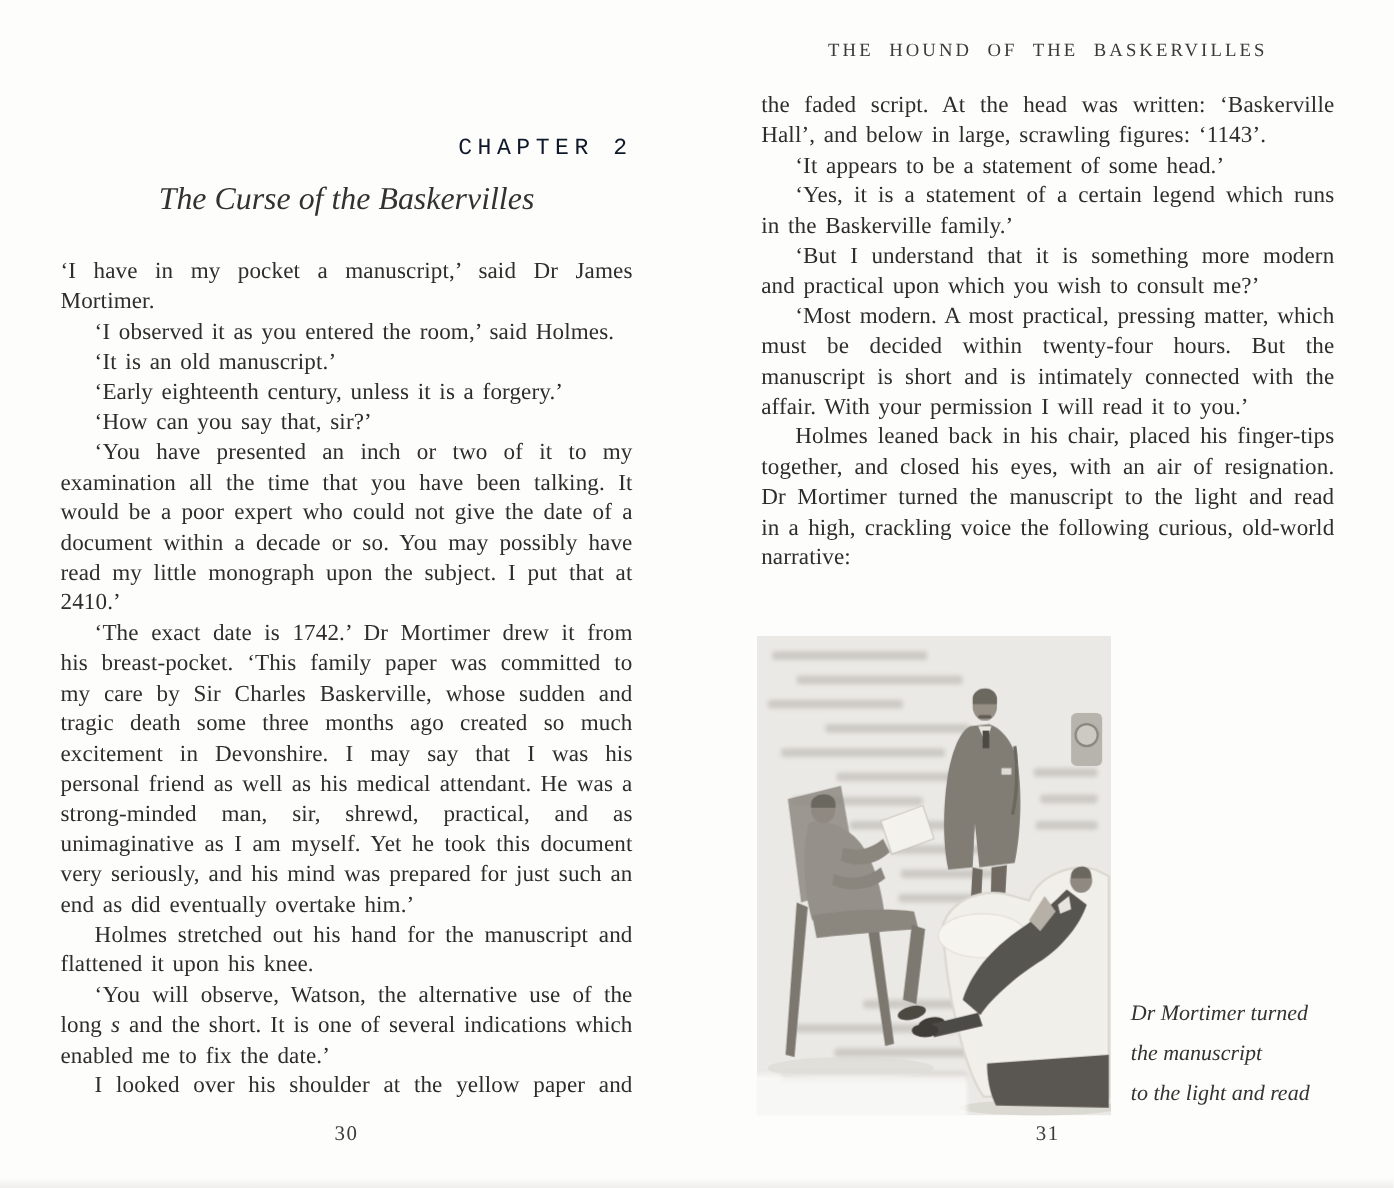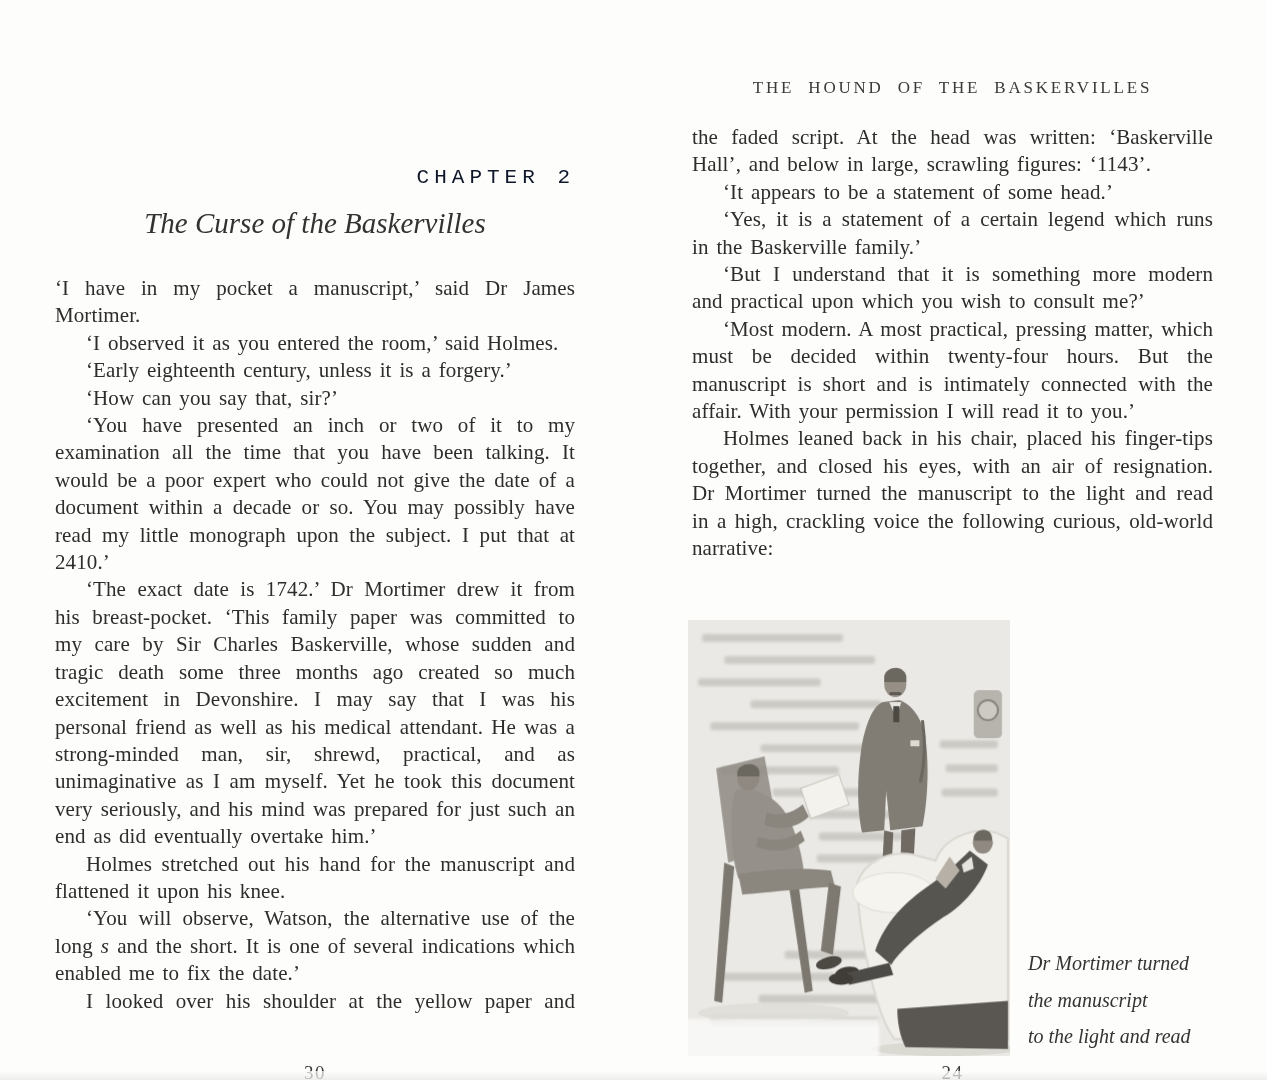--- a/index.html
+++ b/index.html
@@ -6,21 +6,21 @@
     margin: 0;
     padding: 0;
     width: 1267px;
     height: 1080px;
     background: #fdfdfc;
     overflow: hidden;
     font-family: "Liberation Serif", serif;
   }
   .spread { position: relative; width: 1267px; height: 1080px; }
 
-  .page { position: absolute; top: 0; height: 908px; margin-top: 42px; }
+  .page { position: absolute; top: 0; height: 908px; }
   .page-left  { left: 55px;  width: 520px; }
   .page-right { left: 692px; width: 521px; }
 
   .chapter-label {
     position: absolute; top: 124px; left: 0; width: 100%;
     text-align: right;
     font-family: Liberation Mono, monospace;
     font-size: 21px; letter-spacing: 5px;
     color: #0f172a;
   }
@@ -79,20 +79,21 @@
 <body>
 
 <div class="spread">
 
   <section class="page page-left">
     <div class="chapter-label">CHAPTER 2</div>
     <h1 class="chapter-title">The Curse of the Baskervilles</h1>
     <div class="body-text" id="left-body">
         <p class=""><span>‘I have in my pocket a manuscript,’ said Dr James Mortimer.</span></p>
         <p class="indent"><span>‘I observed it as you entered the room,’ said Holmes.</span></p>
+        <p class="indent"><span>‘It is an old manuscript.’</span></p>
         <p class="indent"><span>‘Early eighteenth century, unless it is a forgery.’</span></p>
         <p class="indent"><span>‘How can you say that, sir?’</span></p>
         <p class="indent"><span>‘You have presented an inch or two of it to my examination all the time that you have been talking. It would be a poor expert who could not give the date of a document within a decade or so. You may possibly have read my little monograph upon the subject. I put that at 2410.’</span></p>
         <p class="indent"><span>‘The exact date is 1742.’ Dr Mortimer drew it from his breast-pocket. ‘This family paper was committed to my care by Sir Charles Baskerville, whose sudden and tragic death some three months ago created so much excitement in Devonshire. I may say that I was his personal friend as well as his medical attendant. He was a strong-minded man, sir, shrewd, practical, and as unimaginative as I am myself. Yet he took this document very seriously, and his mind was prepared for just such an end as did eventually overtake him.’</span></p>
         <p class="indent"><span>Holmes stretched out his hand for the manuscript and flattened it upon his knee.</span></p>
         <p class="indent"><span>‘You will observe, Watson, the alternative use of the long </span><span class="it">s</span><span> and the short. It is one of several indications which enabled me to fix the date.’</span></p>
         <p class="indent runon"><span>I looked over his shoulder at the yellow paper and</span></p>
       </div>
     <div class="page-number">30</div>
   </section>
@@ -199,17 +200,17 @@
 
         <rect x="-10" y="398" width="200" height="45" fill="#fbfbf9" opacity="0.8" filter="url(#ghost)"></rect>
       </svg>
     </figure>
 
     <div class="caption" id="illus-caption">
         <div>Dr Mortimer turned</div>
         <div>the manuscript</div>
         <div>to the light and read</div>
       </div>
-    <div class="page-number">24</div>
+    <div class="page-number">31</div>
   </section>
 
   <div class="scan-edge"></div>
 </div>
 
 </body></html>

